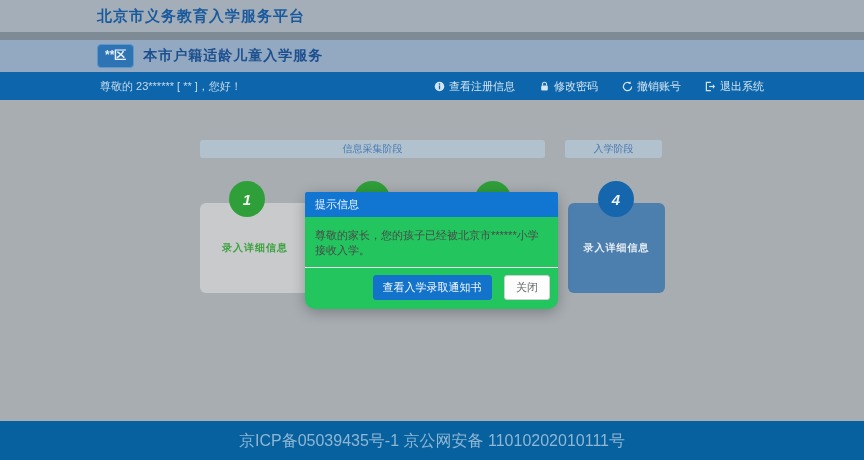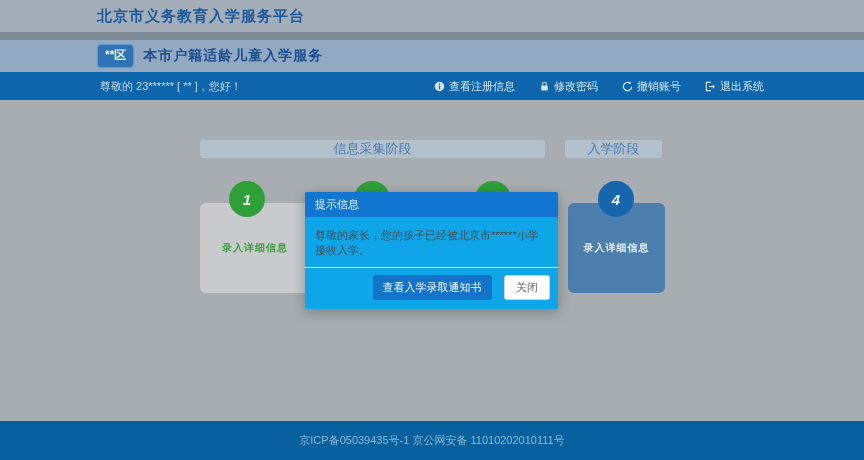--- a/index.html
+++ b/index.html
@@ -50,21 +50,21 @@
   }
   .nav-item svg { display: block; }
 
   
   .content {
     position: absolute; left: 0; top: 100px; width: 864px; height: 321px;
     background: #a8adb2;
   }
   .stage-bar {
     position: absolute; height: 18px; border-radius: 3px;
-    background: #b2c1ce; color: #477bb0; font-size: 13px;
+    background: #b2c1ce; color: #477bb0; font-size: 10px;
     text-align: center; line-height: 18px;
   }
   .stage-bar.collect { left: 200px; top: 40px; width: 345px; }
   .stage-bar.enroll  { left: 565px; top: 40px; width: 97px; }
 
   .step-card {
     position: absolute; top: 103px; height: 90px; border-radius: 6px;
     background: #c9cacc;
     display: flex; align-items: center; justify-content: center;
   }
@@ -82,21 +82,21 @@
     color: #f2f7f2; font-size: 15px; font-weight: bold; font-style: italic;
   }
   .step-circle.n1 { left: 229px; }
   .step-circle.n2 { left: 354px; }
   .step-circle.n3 { left: 475px; }
   .step-circle.n4 { left: 598px; background: #1566ac; color: #ecf2f9; }
 
   
   .modal {
     position: absolute; left: 305px; top: 192px; width: 253px;
-    background: #0ea5e9; border-radius: 2px;
+    background: #22c55e; border-radius: 10px;
     box-shadow: 0 3px 14px rgba(0,0,0,0.28);
     z-index: 10;
   }
   .modal-header {
     height: 25px; background: #1176d2; border-radius: 2px 2px 0 0;
     color: #f2f8fd; font-size: 11px; line-height: 25px; padding-left: 10px;
   }
   .modal-body { padding: 11px 10px 9px; }
   .modal-message { font-size: 11px; color: #4a4a4a; }
   .modal-footer {
@@ -108,21 +108,21 @@
     font-family: inherit;
   }
   .btn-primary { background: #1373cb; color: #f4f9fd; border-color: #1373cb; }
   .btn-close { background: #fdfdfd; color: #666; border-color: #d0d0d0; margin-left: 8px; padding: 4px 11px; }
 
   
   .footer {
     position: absolute; left: 0; bottom: 0; width: 864px; height: 39px;
     background: #07619e; text-align: center;
   }
-  .footer-text { font-size: 11px; color: #8fb6d4; line-height: 39px; }
+  .footer-text { font-size: 16px; color: #8fb6d4; line-height: 39px; }
 </style>
 </head>
 <body>
 
 <div class="page">
 
   <div class="band1">
     <div class="platform-title">北京市义务教育入学服务平台</div>
   </div>
   <div class="strip"></div>

